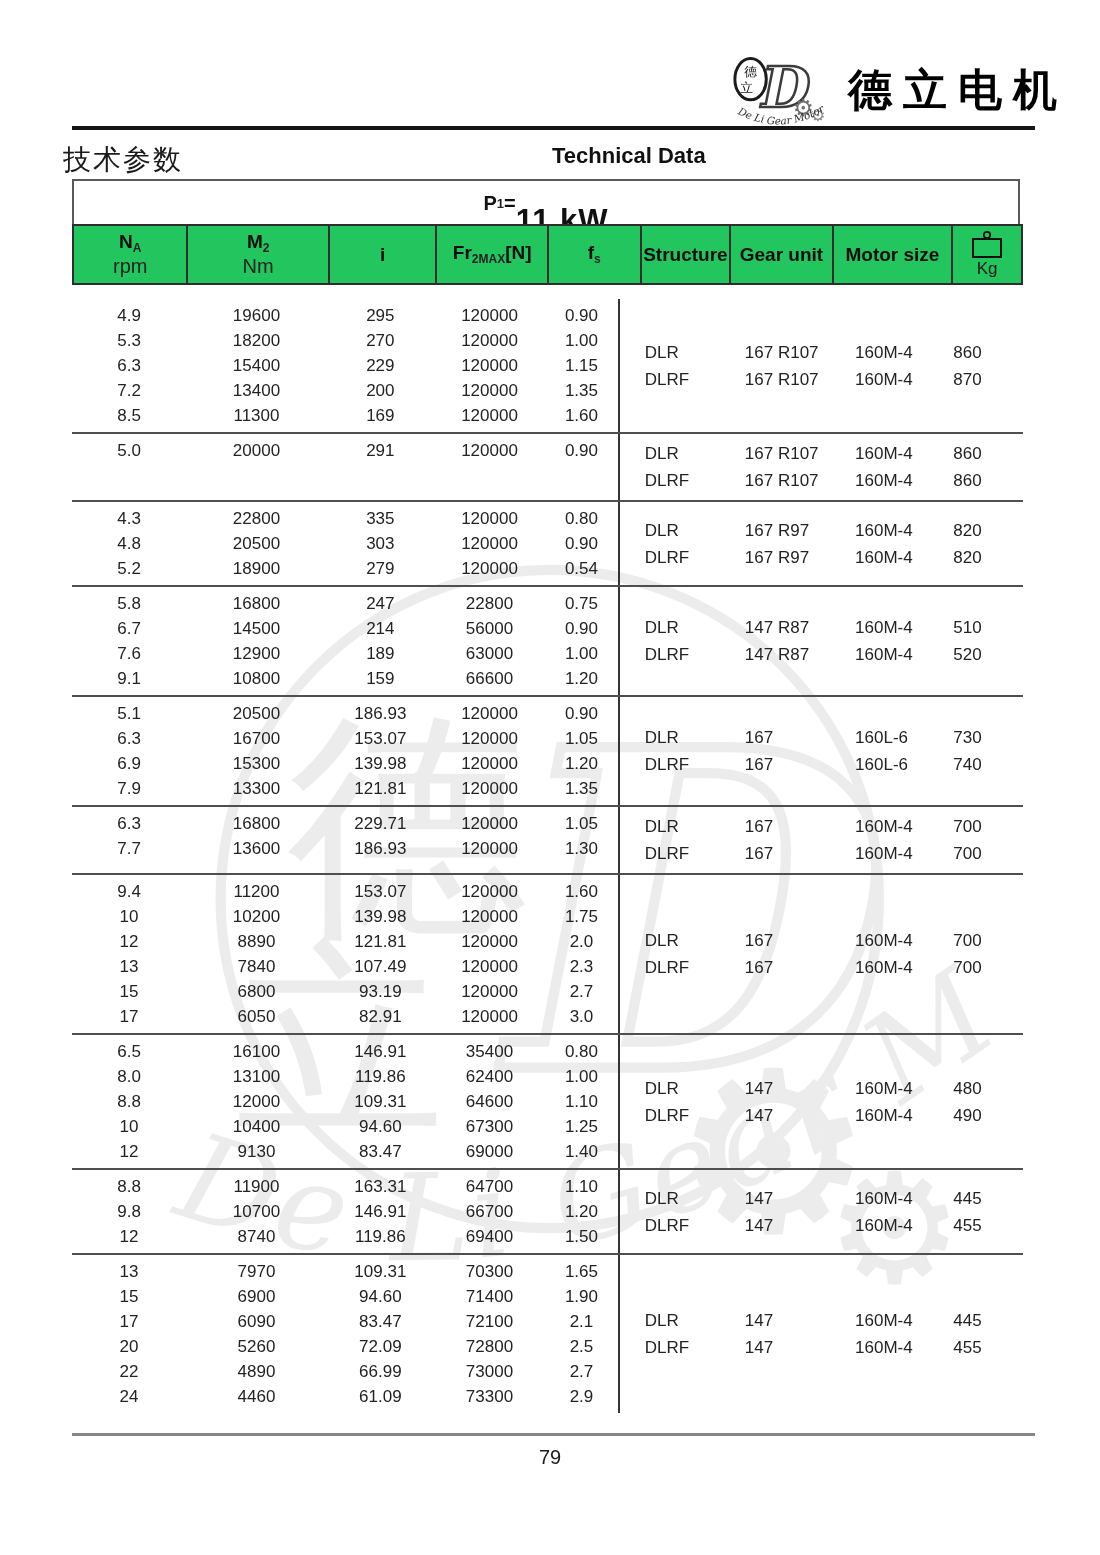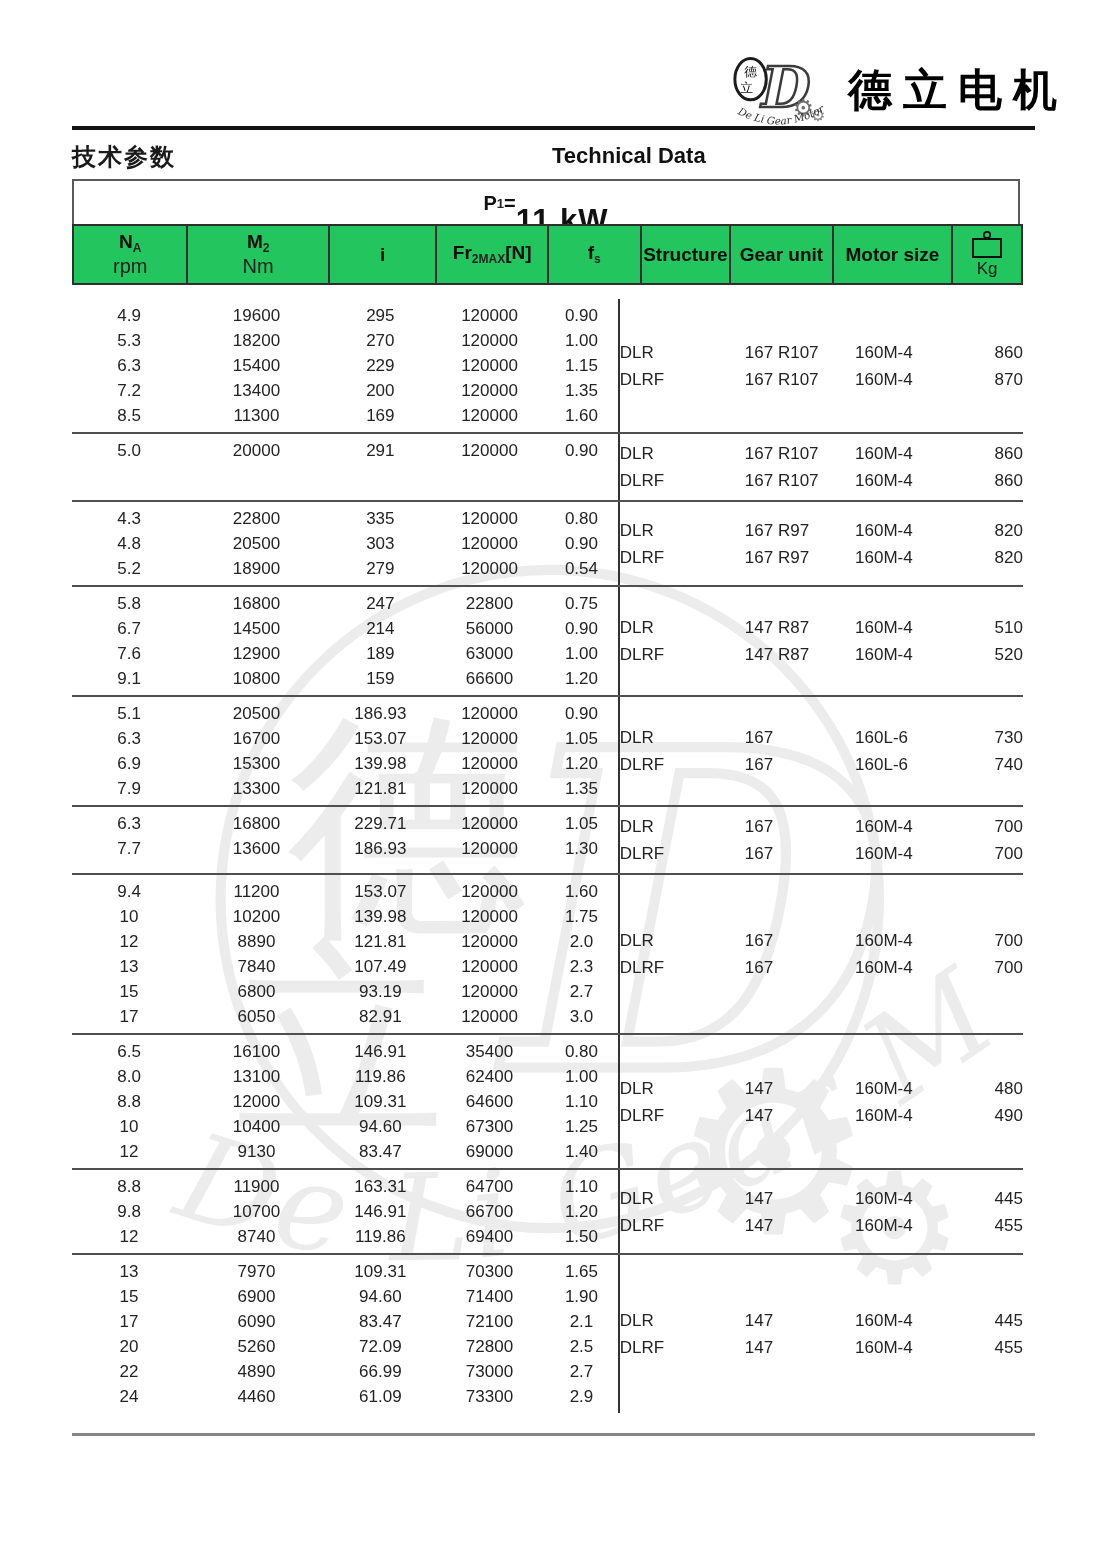--- a/index.html
+++ b/index.html
@@ -11,21 +11,21 @@
   }
   
   .brand { position:absolute; top:50px; left:728px; display:flex; align-items:center; gap:12px; }
   .brand-caption {
     font-family:"DejaVu Serif", serif; font-weight:bold; font-size:44px;
     letter-spacing:11px; color:#000; white-space:nowrap;
   }
   .top-rule { position:absolute; top:126px; left:72px; width:963px; height:4px; background:#141414; }
 
   
-  .sec-zh { position:absolute; top:141px; left:72px; font-size:24px; color:#1a1a1a; letter-spacing:2px;font-weight:bold; }
+  .sec-zh { position:absolute; top:141px; left:63px; font-size:28px; color:#1a1a1a; letter-spacing:2px; }
   .sec-en { position:absolute; top:143px; left:552px; font-size:22px; font-weight:bold; color:#111; }
 
   
   .power-box {
     position:absolute; top:179px; left:72px; width:948px; height:48px;
     border:2px solid #5a5a5a; display:flex; align-items:center; justify-content:center; background:#fff;
   }
   .power-prefix { font-weight:bold; font-size:20px; color:#111; }
   .power-sub { font-weight:bold; font-size:13px; vertical-align:-3px; }
   .power-val { font-weight:bold; font-size:31px; color:#111; letter-spacing:1px;margin-top:36px; }
@@ -47,24 +47,24 @@
   
   .data-area { position:absolute; top:299px; left:72px; width:951px; z-index:1; }
   .group { display:flex; border-bottom:2px solid #4f4f4f; min-height:68px; }
   .group:last-child { border-bottom:none; }
   .g-left { width:57.6%; border-right:2px solid #333; padding:4px 0; }
   .g-right { width:42.4%; display:flex; flex-direction:column; justify-content:center; }
   .drow { display:grid; grid-template-columns:20.9% 25.8% 19.6% 20.4% 13.3%; height:25px; }
   .dcell { font-size:17px; color:#232323; text-align:center; line-height:25px; }
   .vrow { display:grid; grid-template-columns:27.3% 25.6% 29.8% 17.3%; height:27px; }
   .vcell { font-size:17px; color:#232323; line-height:27px; }
-  .vc0 { text-align:left; }
+  .vc0 { text-align:left; padding-left:25px; }
   .vc1 { text-align:left; padding-left:15px; }
   .vc2 { text-align:left; padding-left:22px; }
-  .vc3 { text-align:right; }
+  .vc3 { text-align:left; }
 
   
   .watermark { position:absolute; top:545px; left:100px; width:920px; height:800px; opacity:0.07; z-index:0; pointer-events:none; }
 
   
   .footer-rule { position:absolute; top:1433px; left:72px; width:963px; height:3px; background:#868686; }
   .page-number { position:absolute; top:1446px; left:0; width:1100px; text-align:center; font-size:20px; color:#1d1d1d; }
 </style>
 </head>
 <body>
@@ -598,14 +598,15 @@
             <span class="vcell vc0">DLRF</span>
             <span class="vcell vc1">147</span>
             <span class="vcell vc2">160M-4</span>
             <span class="vcell vc3">455</span>
           </div>
         </div>
       </div>
     </div>
 
   <div class="footer-rule"></div>
+  <div class="page-number">79</div>
 
 </div>
 
 </body></html>

